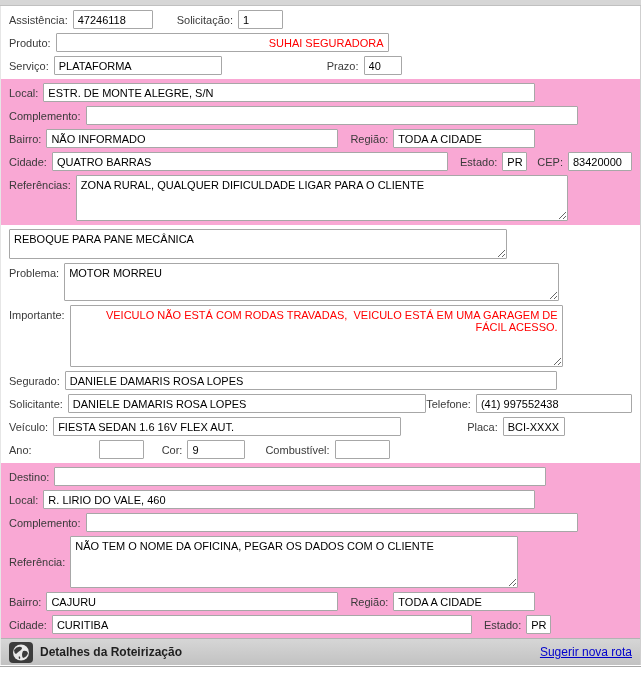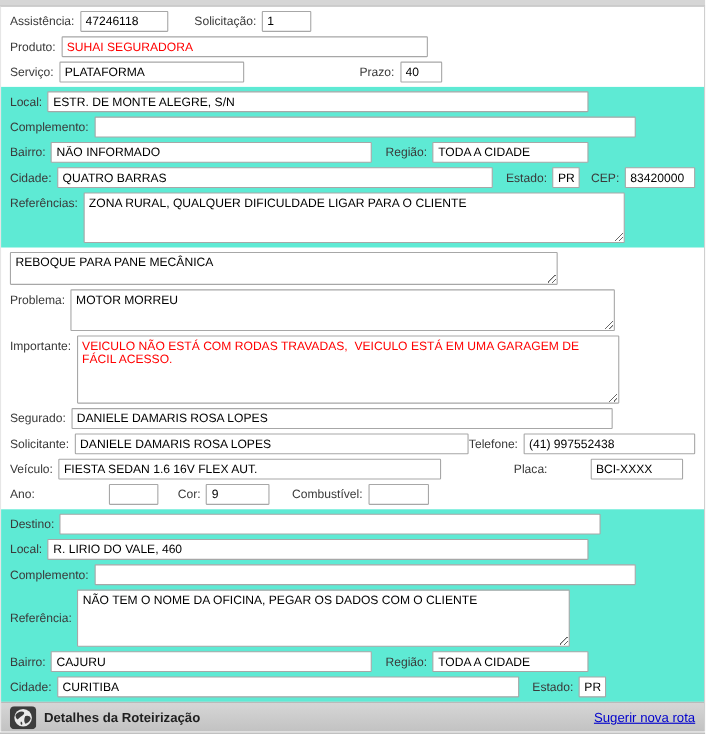--- a/index.html
+++ b/index.html
@@ -14,34 +14,34 @@
     height: 6px; background: #d6d6d6;
     border-bottom: 1px solid #c0c0c0;
     margin-right: 2px;
   }
   .page {
     width: 641px; margin-right: 2px;
     border-right: 1px solid #cfcfcf;
     border-left: 1px solid #e6e6e6;
   }
   .section { padding: 2px 0; }
-  .section.gray { background: #5eead4; }
+  .section.gray { background: #f9a8d4; }
   .row { display: flex; align-items: center; padding: 2px 8px; }
   .row.top { align-items: flex-start; }
   .row.top .lb { padding-top: 4px; }
   .lb { margin-right: 5px; white-space: nowrap; color: #3a3a3a; }
   input, textarea {
     font-family: "Liberation Sans", sans-serif;
     font-size: 11px; color: #000;
     border: 1px solid #a7a7a7; background: #fff;
     border-radius: 1px; outline: none;
   }
   input { height: 19px; padding: 1px 4px; }
   textarea { padding: 3px 4px; resize: both; overflow: auto; }
-  .red, .red-ta { color: #ff0000; }
+  .red, .red-ta { color: #ff0000; text-align: right; }
   .gap105 { width: 105px; flex: none; }
   .ml-auto { margin-left: auto; }
   .ml12 { margin-left: 12px; }
   .ml10 { margin-left: 10px; }
   .ml66 { margin-left: 66px; }
   .ml62 { margin-left: 62px; }
   .ml24 { margin-left: 24px; }
   .ml20 { margin-left: 20px; }
   .ml18 { margin-left: 18px; }
   .footerbar {
@@ -131,21 +131,21 @@
     <div class="row">
       <span class="lb">Solicitante:</span>
       <input style="width: 382px;" value="DANIELE DAMARIS ROSA LOPES">
       <span class="lb ml-auto">Telefone:</span>
       <input style="width: 166px;" value="(41) 997552438">
     </div>
     <div class="row">
       <span class="lb">Veículo:</span>
       <input style="width: 348px;" value="FIESTA SEDAN 1.6 16V FLEX AUT.">
       <span class="lb ml66">Placa:</span>
-      <input style="width: 84px; margin-left: 34px;" value="BCI-XXXX">
+      <input style="width: 62px;" value="BCI-XXXX">
     </div>
     <div class="row">
       <span class="lb">Ano:</span>
       <input class="ml62" style="width: 45px;" value="">
       <span class="lb ml18">Cor:</span>
       <input style="width: 58px;" value="9">
       <span class="lb ml20">Combustível:</span>
       <input style="width: 55px;" value="">
     </div>
   </div>

